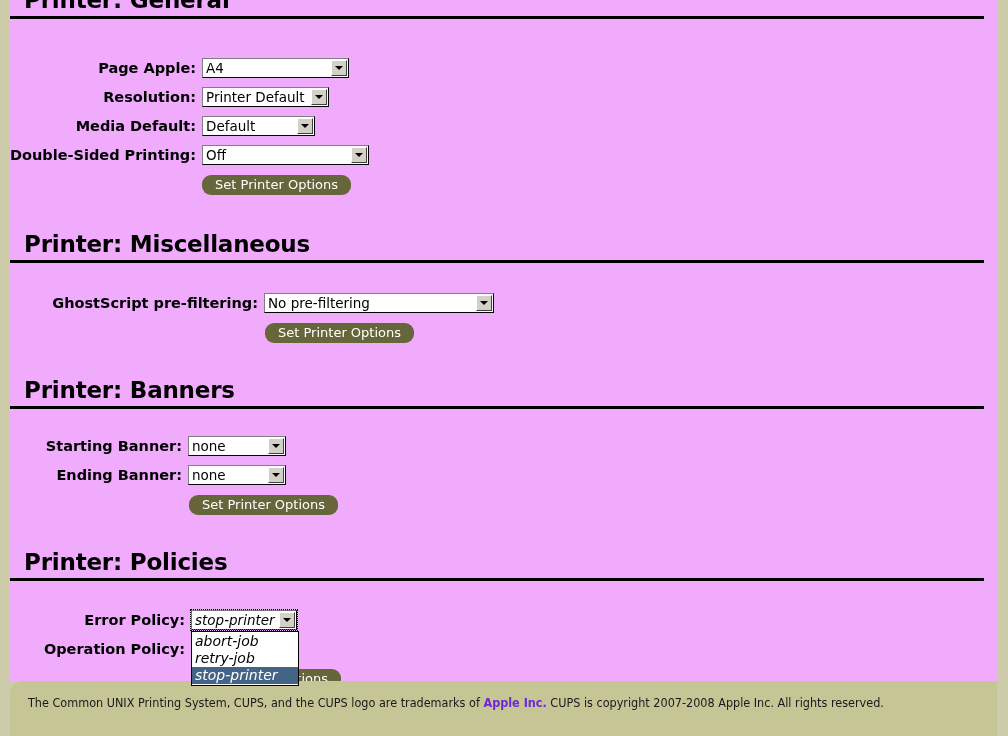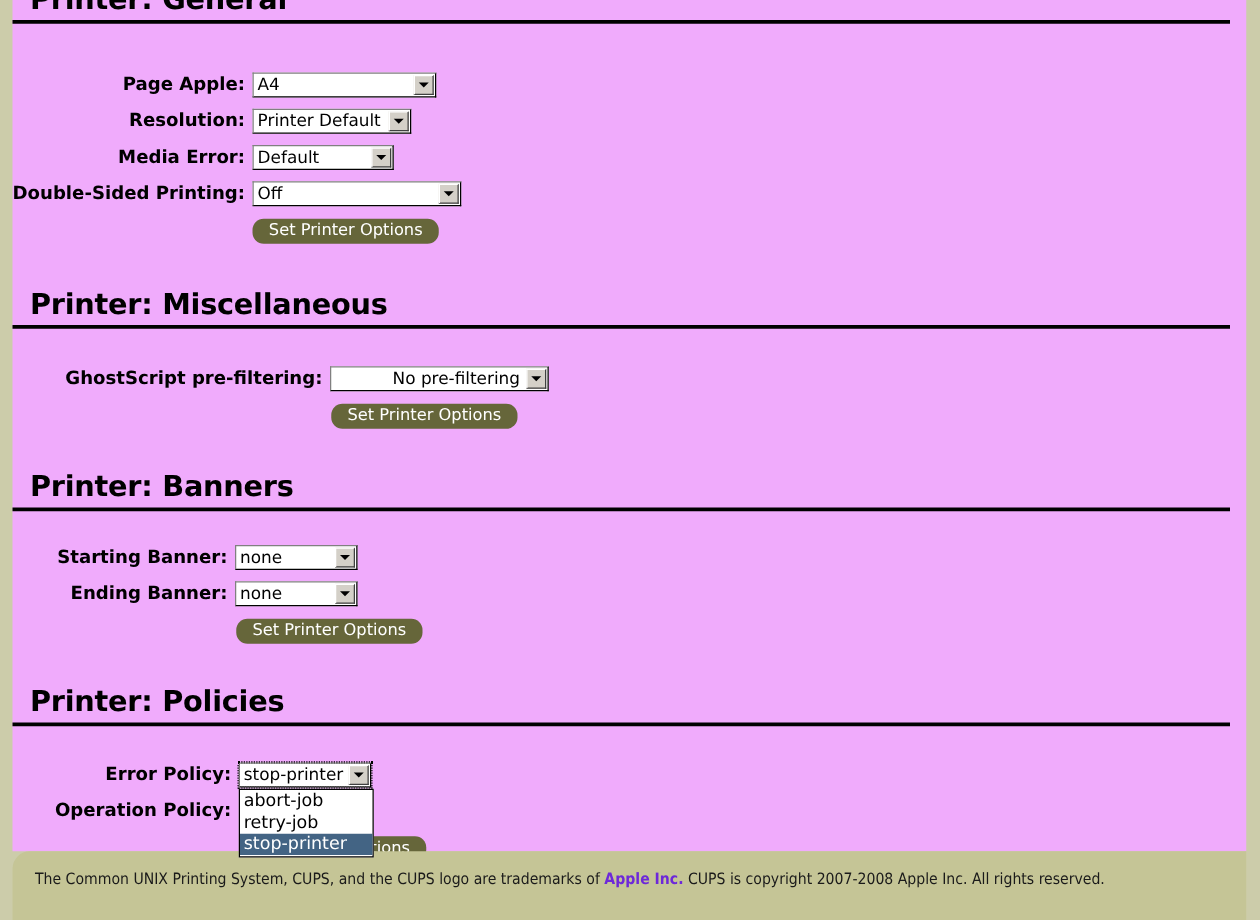--- a/index.html
+++ b/index.html
@@ -130,23 +130,23 @@
     border-right: none;
     margin: -1px 0 0 -1px;
     padding: 0 22px 0 3px;
   }
 
   
   .w-pagesize   { width: 147px; }
   .w-resolution { width: 127px; }
   .w-media      { width: 113px; }
   .w-duplex     { width: 167px; }
-  .w-ghost      { width: 175px; text-align: right; }
+  .w-ghost      { width: 230px; }
   .w-banner     { width: 98px;  }
-  .w-policy     { width: 106px; }
+  .w-policy     { width: 106px; font-style: italic; }
 
   
   .sel-popup {
     position: absolute;
     left: -1px;
     top: 20px;
     width: 108px;
     background: #ffffff;
     border: 1px solid #000000;
     box-sizing: border-box;
@@ -233,21 +233,21 @@
         <tr class="opt-row">
           <td class="opt-label">Resolution:</td>
           <td class="opt-field">
             <div class="sel w-resolution">
               <span class="sel-text">Printer Default</span>
               <span class="sel-arrow"></span>
             </div>
           </td>
         </tr>
         <tr class="opt-row">
-          <td class="opt-label">Media Error:</td>
+          <td class="opt-label">Media Default:</td>
           <td class="opt-field">
             <div class="sel w-media">
               <span class="sel-text">Default</span>
               <span class="sel-arrow"></span>
             </div>
           </td>
         </tr>
         <tr class="opt-row">
           <td class="opt-label">Double-Sided Printing:</td>
           <td class="opt-field">

